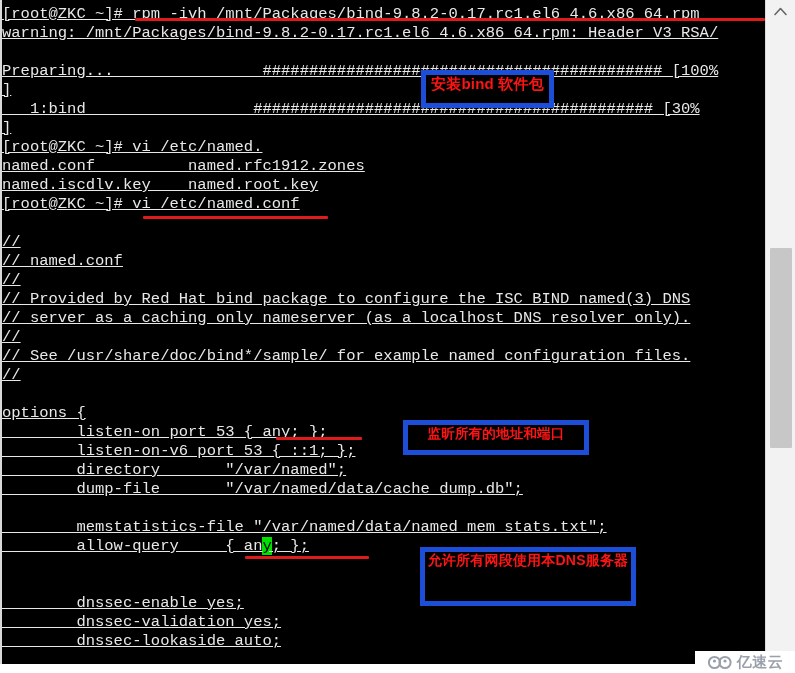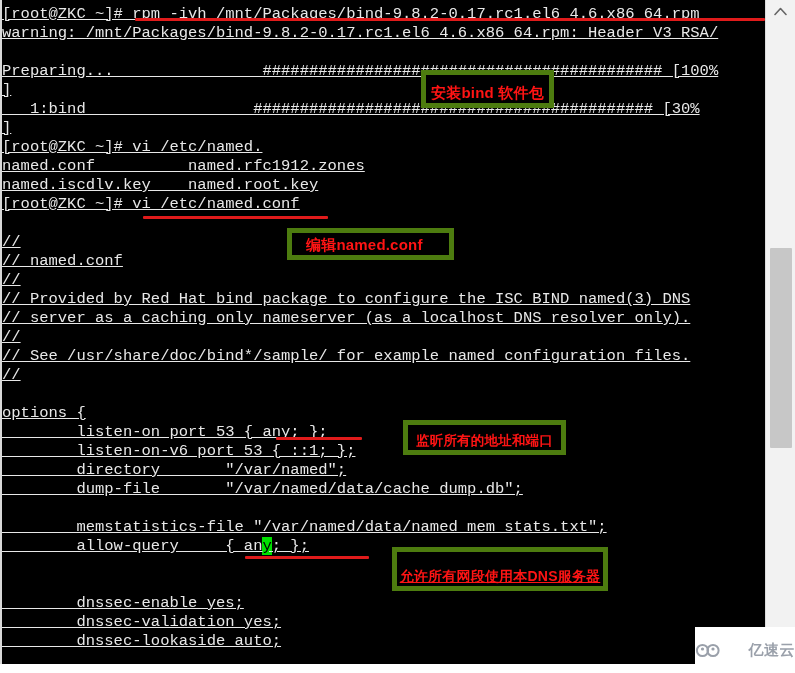--- a/index.html
+++ b/index.html
@@ -57,27 +57,27 @@
     position: absolute;
     background: #e01b1b;
     height: 3px;
     border-radius: 1px;
   }
 
   
   .annot {
     position: absolute;
     box-sizing: border-box;
-    border: 5px solid #4d7c0f;
+    border: 5px solid #1d4ed8;
     background: #000000;
     color: #ff1414;
     font-family: "Liberation Sans", "DejaVu Sans", sans-serif;
     font-weight: bold;
     display: flex;
-    align-items: flex-end;
+    align-items: flex-start;
     justify-content: center;
     white-space: nowrap;
     letter-spacing: 0.2px;
   }
 
   
   #scrollbar {
     position: absolute;
     right: 0;
     top: 0;
@@ -105,25 +105,25 @@
     background: #c7c7c7;
     border-radius: 1px;
   }
 
   
   #watermark {
     position: absolute;
     right: 0px;
     bottom: 0px;
     width: 100px;
-    height: 46px;
+    height: 22px;
     background: #ffffff;
     display: flex;
     align-items: center;
-    justify-content: space-between;
+    justify-content: center;
     gap: 4px;
   }
   #watermark .wm-text {
     color: #9aa0aa;
     font-family: "Liberation Sans", "DejaVu Sans", sans-serif;
     font-size: 15px;
     font-weight: bold;
     letter-spacing: 0.5px;
   }
   #watermark .wm-logo { display: block; }
@@ -189,29 +189,26 @@
     <div class="underline" style="left:135px; top:18px;  width:630px;"></div>
     <div class="underline" style="left:143px; top:216px; width:185px;"></div>
     <div class="underline" style="left:276px; top:437px; width:86px;"></div>
     <div class="underline" style="left:245px; top:556px; width:124px;"></div>
   </div>
 
   <div class="annot" style="left:421px; top:70px; width:133px; height:38px; font-size:15px;">
     <span>安装bind 软件包</span>
   </div>
 
-  <div class="annot" style="left:287px; top:228px; width:167px; height:32px; font-size:15px; justify-content:flex-start; padding-left:14px;">
-    <span>编辑named.conf</span>
-  </div>
-
-  <div class="annot" style="left:403px; top:420px; width:163px; height:35px; font-size:13.5px;">
+
+  <div class="annot" style="left:403px; top:420px; width:186px; height:35px; font-size:13.5px;">
     <span>监昕所有的地址和端口</span>
   </div>
 
-  <div class="annot" style="left:392px; top:547px; width:216px; height:44px; font-size:14px;text-decoration:underline;">
+  <div class="annot" style="left:420px; top:547px; width:216px; height:59px; font-size:14px;">
     <span>允许所有网段使用本DNS服务器</span>
   </div>
 
   <div id="bottom-strip"></div>
 
   <div id="scrollbar">
     <div id="scroll-up">
       <svg width="13" height="9" viewBox="0 0 13 9">
         <path d="M1 7.5 L6.5 1.5 L12 7.5" stroke="#666" stroke-width="1.6" fill="none" stroke-linecap="round" stroke-linejoin="round"></path>
       </svg>

